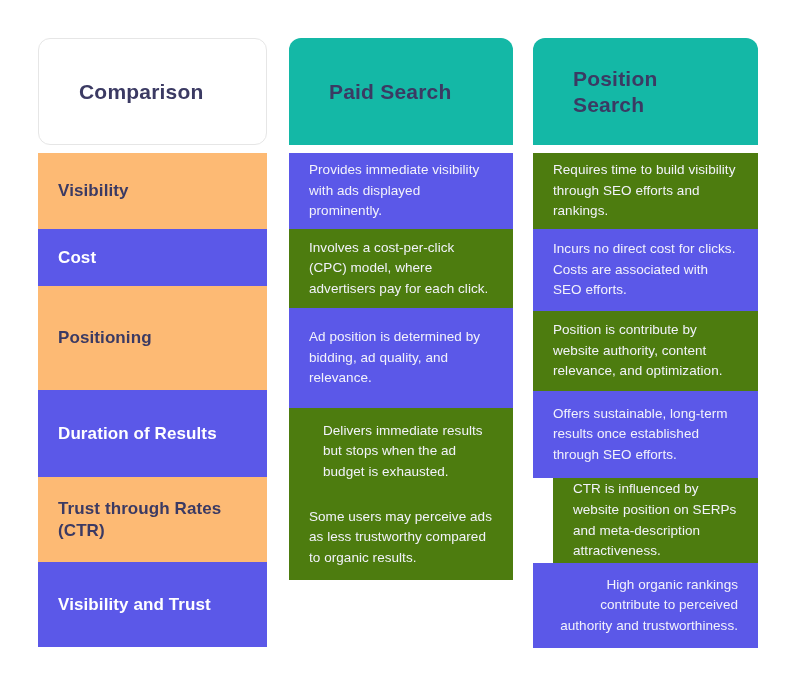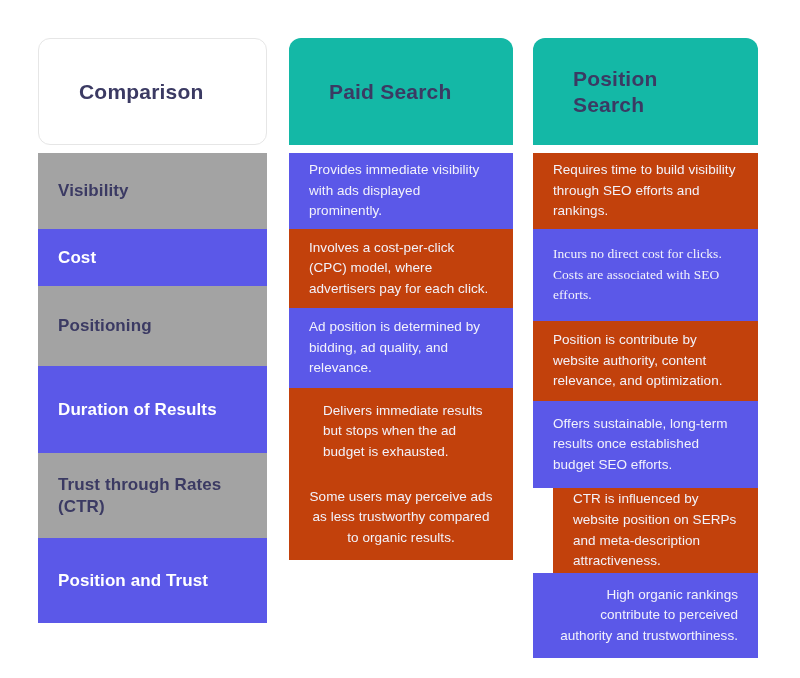--- a/index.html
+++ b/index.html
@@ -71,22 +71,22 @@
     align-items: center;
   }
   .label-text {
     font-size: 17px;
     font-weight: bold;
     line-height: 1.28;
     letter-spacing: .1px;
   }
 
   .bg-purple { background: #5b58e8; }
-  .bg-navy   { background: #c2410c; }
-  .bg-white  { background: #a3a3a3; }
+  .bg-navy   { background: #4d7c0f; }
+  .bg-white  { background: #fdba74; }
 
   .txt-light { color: #ffffff; }
   .txt-dark  { color: #3b3a63; }
 
   .body-text {
     font-size: 13.5px;
     line-height: 1.52;
     color: #f2f2fb;
     letter-spacing: .05px;
   }
@@ -100,74 +100,74 @@
     <div class="head head-outline">
       <div class="head-title">Comparison</div>
     </div>
     <div class="stack">
       <div class="label-cell bg-white" style="height: 76px;">
         <div class="label-text txt-dark">Visibility</div>
       </div>
       <div class="label-cell bg-purple" style="height: 57px;">
         <div class="label-text txt-light">Cost</div>
       </div>
-      <div class="label-cell bg-white" style="height: 80px;">
+      <div class="label-cell bg-white" style="height: 104px;">
         <div class="label-text txt-dark">Positioning</div>
       </div>
       <div class="label-cell bg-purple" style="height: 87px;">
         <div class="label-text txt-light">Duration of Results</div>
       </div>
       <div class="label-cell bg-white" style="height: 85px;">
         <div class="label-text txt-dark">Trust through Rates (CTR)</div>
       </div>
       <div class="label-cell bg-purple" style="height: 85px;">
-        <div class="label-text txt-light">Position and Trust</div>
+        <div class="label-text txt-light">Visibility and Trust</div>
       </div>
     </div>
   </div>
 
   <div class="col col-paid">
     <div class="head head-tint">
       <div class="head-title">Paid Search</div>
     </div>
     <div class="stack">
       <div class="cell bg-purple" style="height: 76px;">
         <div class="body-text">Provides immediate visibility with ads displayed prominently.</div>
       </div>
       <div class="cell bg-navy" style="height: 79px;">
         <div class="body-text">Involves a cost-per-click (CPC) model, where advertisers pay for each click.</div>
       </div>
-      <div class="cell bg-purple" style="height: 80px;">
+      <div class="cell bg-purple" style="height: 100px;">
         <div class="body-text">Ad position is determined by bidding, ad quality, and relevance.</div>
       </div>
       <div class="cell bg-navy" style="height: 87px; padding-left: 34px;">
         <div class="body-text">Delivers immediate results but stops when the ad budget is exhausted.</div>
       </div>
-      <div class="cell bg-navy" style="height: 85px; text-align: center;">
+      <div class="cell bg-navy" style="height: 85px;">
         <div class="body-text">Some users may perceive ads as less trustworthy compared to organic results.</div>
       </div>
     </div>
   </div>
 
   <div class="col col-organic">
     <div class="head head-tint">
       <div class="head-title">Position Search</div>
     </div>
     <div class="stack">
       <div class="cell bg-navy" style="height: 76px;">
         <div class="body-text">Requires time to build visibility through SEO efforts and rankings.</div>
       </div>
-      <div class="cell bg-purple" style="height: 92px; font-family: Liberation Serif, serif;">
+      <div class="cell bg-purple" style="height: 82px;">
         <div class="body-text">Incurs no direct cost for clicks. Costs are associated with SEO efforts.</div>
       </div>
       <div class="cell bg-navy" style="height: 80px;">
         <div class="body-text">Position is contribute by website authority, content relevance, and optimization.</div>
       </div>
       <div class="cell bg-purple" style="height: 87px;">
-        <div class="body-text">Offers sustainable, long-term results once established budget SEO efforts.</div>
+        <div class="body-text">Offers sustainable, long-term results once established through SEO efforts.</div>
       </div>
       <div class="cell bg-navy" style="height: 85px; margin-left: 20px;">
         <div class="body-text">CTR is influenced by website position on SERPs and meta-description attractiveness.</div>
       </div>
       <div class="cell bg-purple" style="height: 85px; text-align: right;">
         <div class="body-text">High organic rankings contribute to perceived authority and trustworthiness.</div>
       </div>
     </div>
   </div>
 

